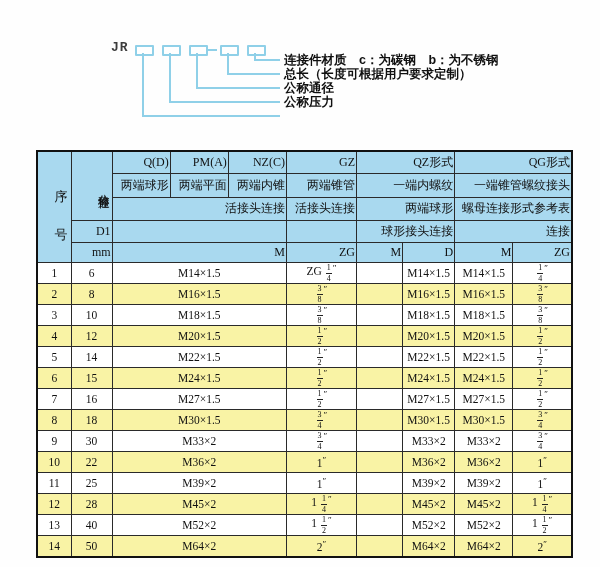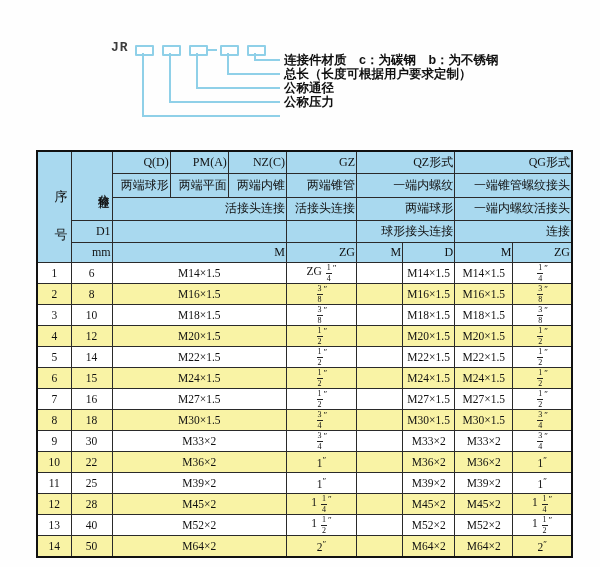--- a/index.html
+++ b/index.html
@@ -115,21 +115,21 @@
         <td>两端平面</td>
         <td>两端内锥</td>
         <td>两端锥管</td>
         <td colspan="2">一端内螺纹</td>
         <td colspan="2">一端锥管螺纹接头</td>
       </tr>
       <tr class="hr3">
         <td colspan="3">活接头连接</td>
         <td>活接头连接</td>
         <td colspan="2">两端球形</td>
-        <td colspan="2">一端内螺纹活接头</td>
+        <td colspan="2">螺母连接形式参考表</td>
       </tr>
       <tr class="hr4">
         <td>D1</td>
         <td colspan="3"></td>
         <td></td>
         <td colspan="2">球形接头连接</td>
         <td colspan="2">连接</td>
       </tr>
       <tr class="hr5">
         <td>mm</td>

